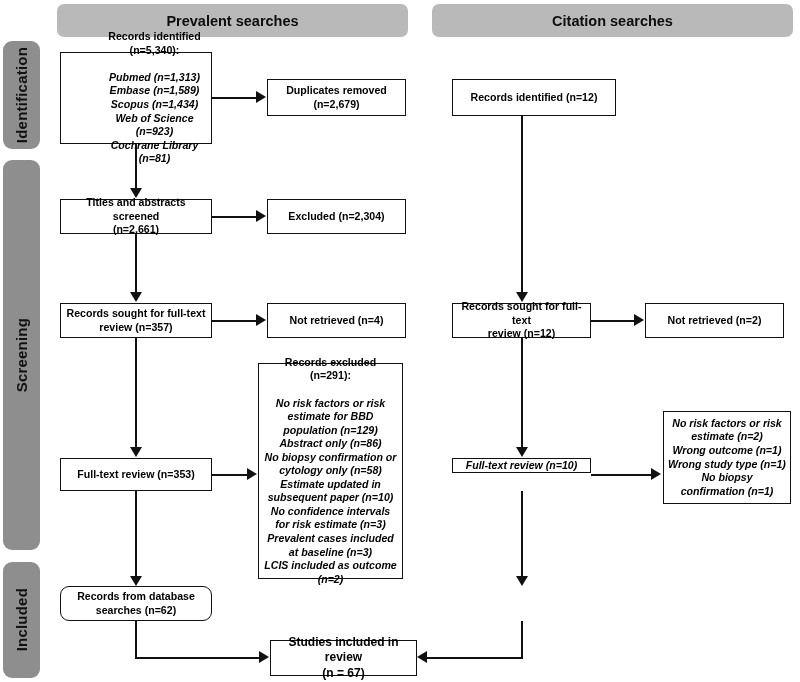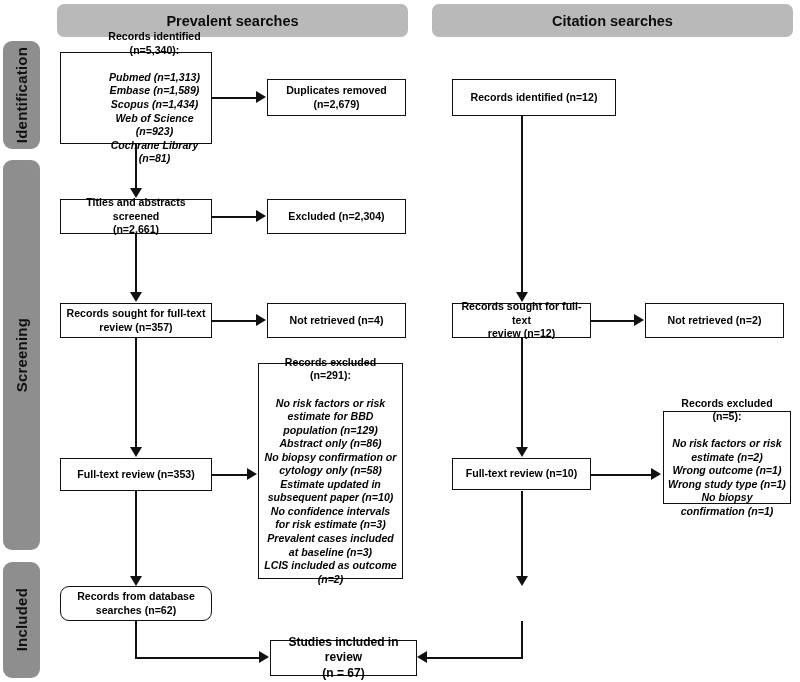--- a/index.html
+++ b/index.html
@@ -237,27 +237,26 @@
   <div class="node" style="left:645px; top:303px; width:139px; height:35px;">
     <div class="node-text">Not retrieved (n=2)</div>
   </div>
 
   <div class="line-h" style="left:591px; top:320px; width:44px;"></div>
   <div class="arrow arrow-right" style="left:634px; top:314px;"></div>
 
   <div class="line-v" style="left:521px; top:338px; width:2px; height:111px;"></div>
   <div class="arrow arrow-down" style="left:516px; top:447px;"></div>
 
-  <div class="node" style="left:452px; top:458px; width:139px; height:32px;">
+  <div class="node" style="left:452px; top:458px; width:139px; height:15px;font-style:italic;">
     <div class="node-text">Full-text review (n=10)</div>
   </div>
 
   <div class="node" style="left:663px; top:411px; width:128px; height:93px;">
     <div class="node-text">
-      <span class="head">Records excluded (n=5):</span>
       <span class="sub">No risk factors or risk estimate (n=2)
 Wrong outcome (n=1)
 Wrong study type (n=1)
 No biopsy confirmation (n=1)</span>
     </div>
   </div>
 
   <div class="line-h" style="left:591px; top:474px; width:61px;"></div>
   <div class="arrow arrow-right" style="left:651px; top:468px;"></div>
 

